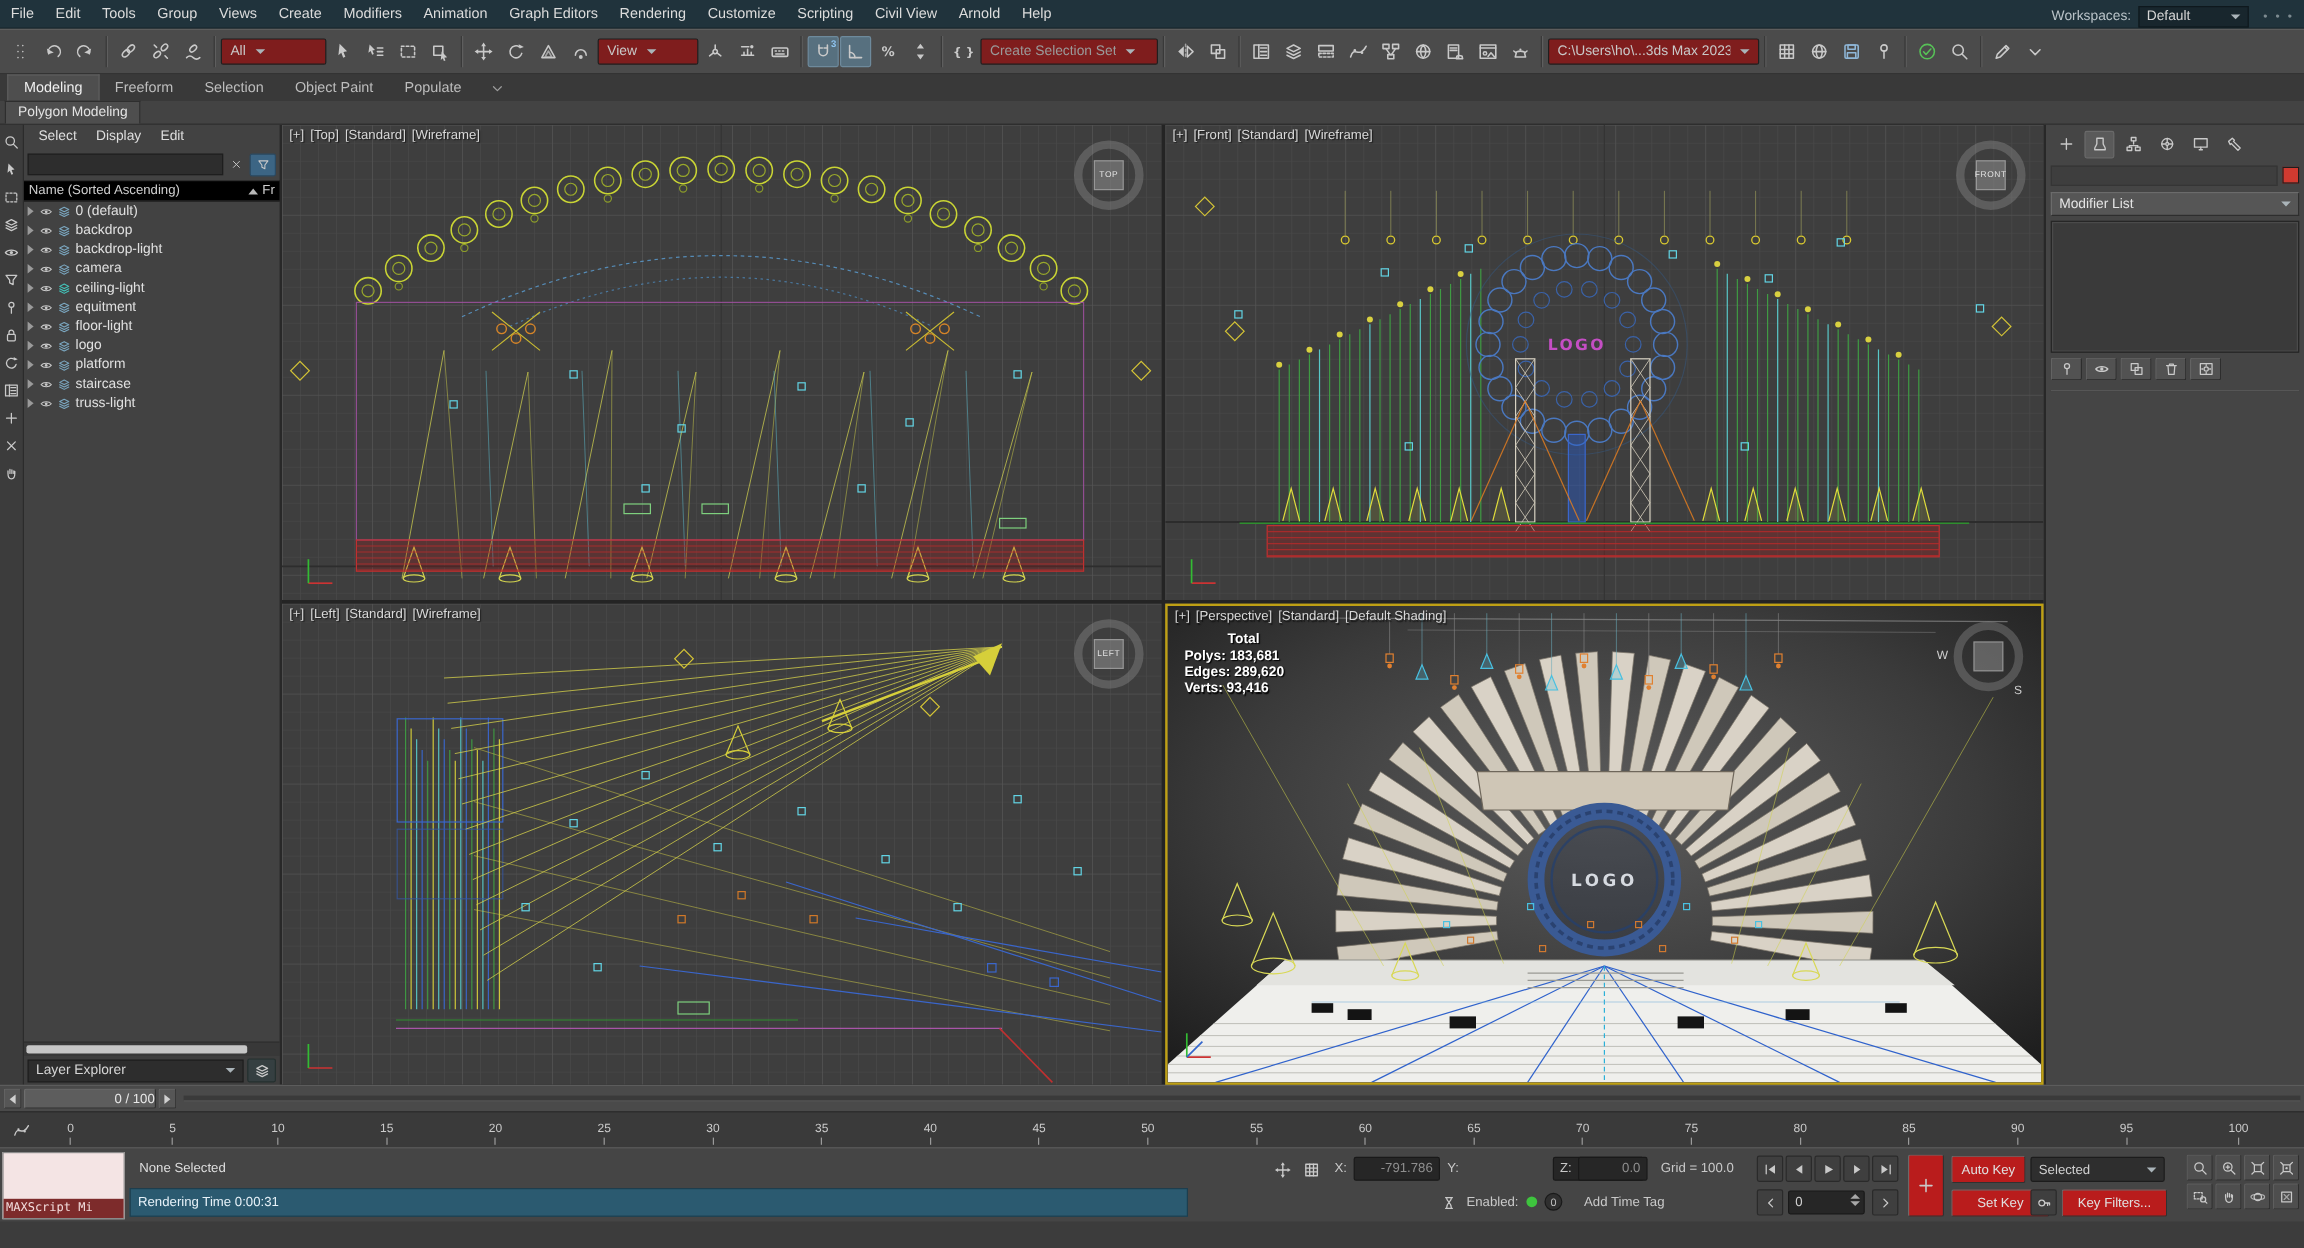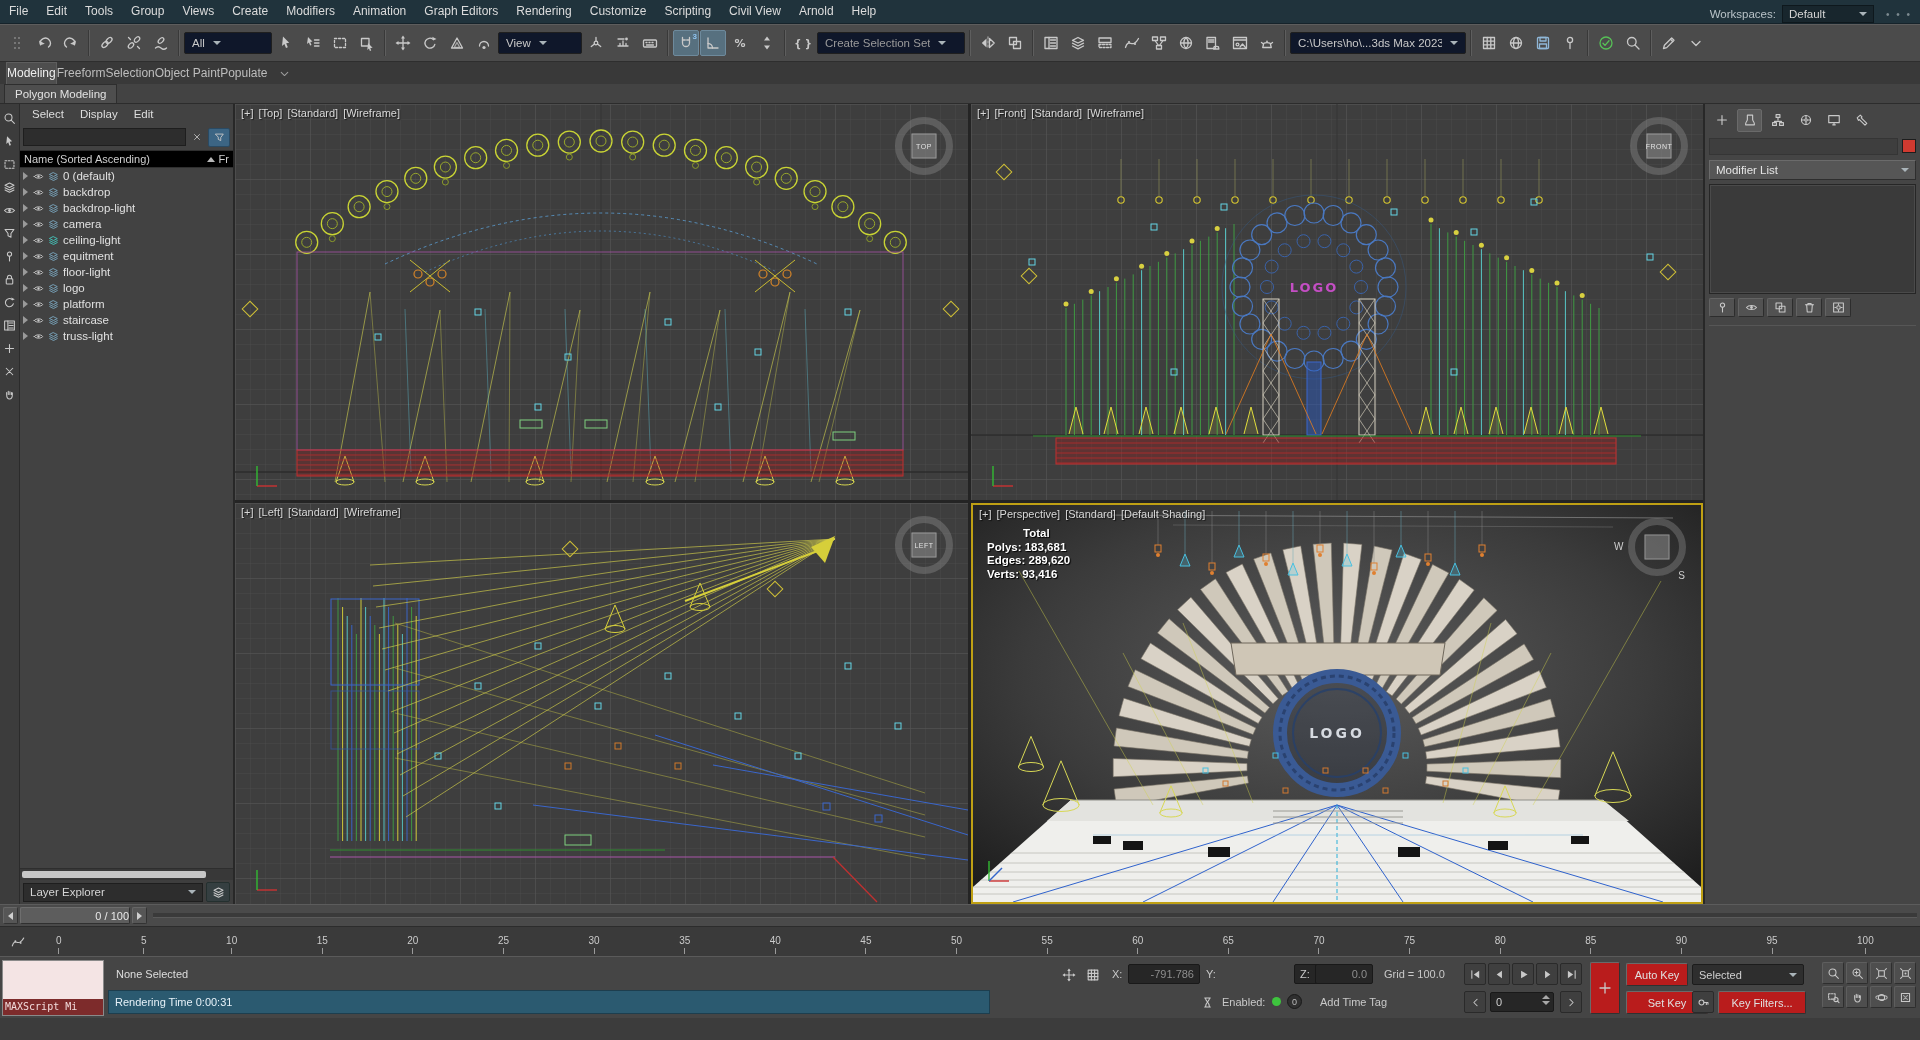--- a/index.html
+++ b/index.html
@@ -34,27 +34,27 @@
   justify-content:space-between;padding:0 6px;color:#d5d5d5;font-size:11.5px;gap:8px}
 .menu-dots{color:#7c8a90;letter-spacing:2px;font-size:10px;margin-left:6px}
 .caret-down{width:0;height:0;border-left:4px solid transparent;border-right:4px solid transparent;border-top:4px solid #aab4b9}
 
 
 .toolbar{height:38px;background:#4b4b4b;border-top:1px solid #5d5d5d;border-bottom:1px solid #2e2e2e;
   display:flex;align-items:center;padding:0 4px;gap:1px;flex:0 0 auto;overflow:hidden}
 .tbtn{width:26px;height:26px;flex:0 0 auto;display:flex;align-items:center;justify-content:center;border-radius:2px;position:relative}
 .tbtn.on{background:#57707f;border:1px solid #6e8a9c}
 .tsep{width:2px;height:26px;margin:0 3px;border-left:1px solid #393939;border-right:1px solid #5e5e5e;flex:0 0 auto}
-.tcombo{height:22px;background:#0f172a;border:1px solid #1f1f1f;color:#c9c9c9;display:flex;align-items:center;
+.tcombo{height:22px;background:#7f1d1d;border:1px solid #1f1f1f;color:#c9c9c9;display:flex;align-items:center;
   gap:8px;padding:0 7px;font-size:11.5px;border-radius:2px;flex:0 0 auto;white-space:nowrap}
 .snap-sup{position:absolute;right:1px;top:1px;font-size:8px;font-weight:bold;color:#8fc3ef}
 
 
 .ribbon1{height:22px;background:#393939;display:flex;align-items:flex-end;padding-left:6px;flex:0 0 auto}
-.rtab{padding:0 0;line-height:21px;font-size:12px;color:#bdbdbd}
+.rtab{padding:0 13px;line-height:21px;font-size:12px;color:#bdbdbd}
 .rtab.active{background:#4e4e4e;color:#efefef;border:1px solid #5e5e5e;border-bottom:none}
 .rib-tools{display:flex;align-items:center;gap:6px;margin-left:10px;padding-bottom:4px}
 .ribbon2{height:20px;background:#434343;border-bottom:1px solid #2c2c2c;display:flex;align-items:center;padding-left:4px;flex:0 0 auto}
 .subtab{background:#4e4e4e;border:1px solid #2e2e2e;border-bottom:none;padding:0 10px;line-height:18px;font-size:11.5px;color:#e2e2e2}
 
 
 .main{height:800px;display:flex;flex:0 0 auto}
 
 
 .left-strip{width:20px;background:#3c3c3c;border-right:1px solid #2b2b2b;display:flex;flex-direction:column;

